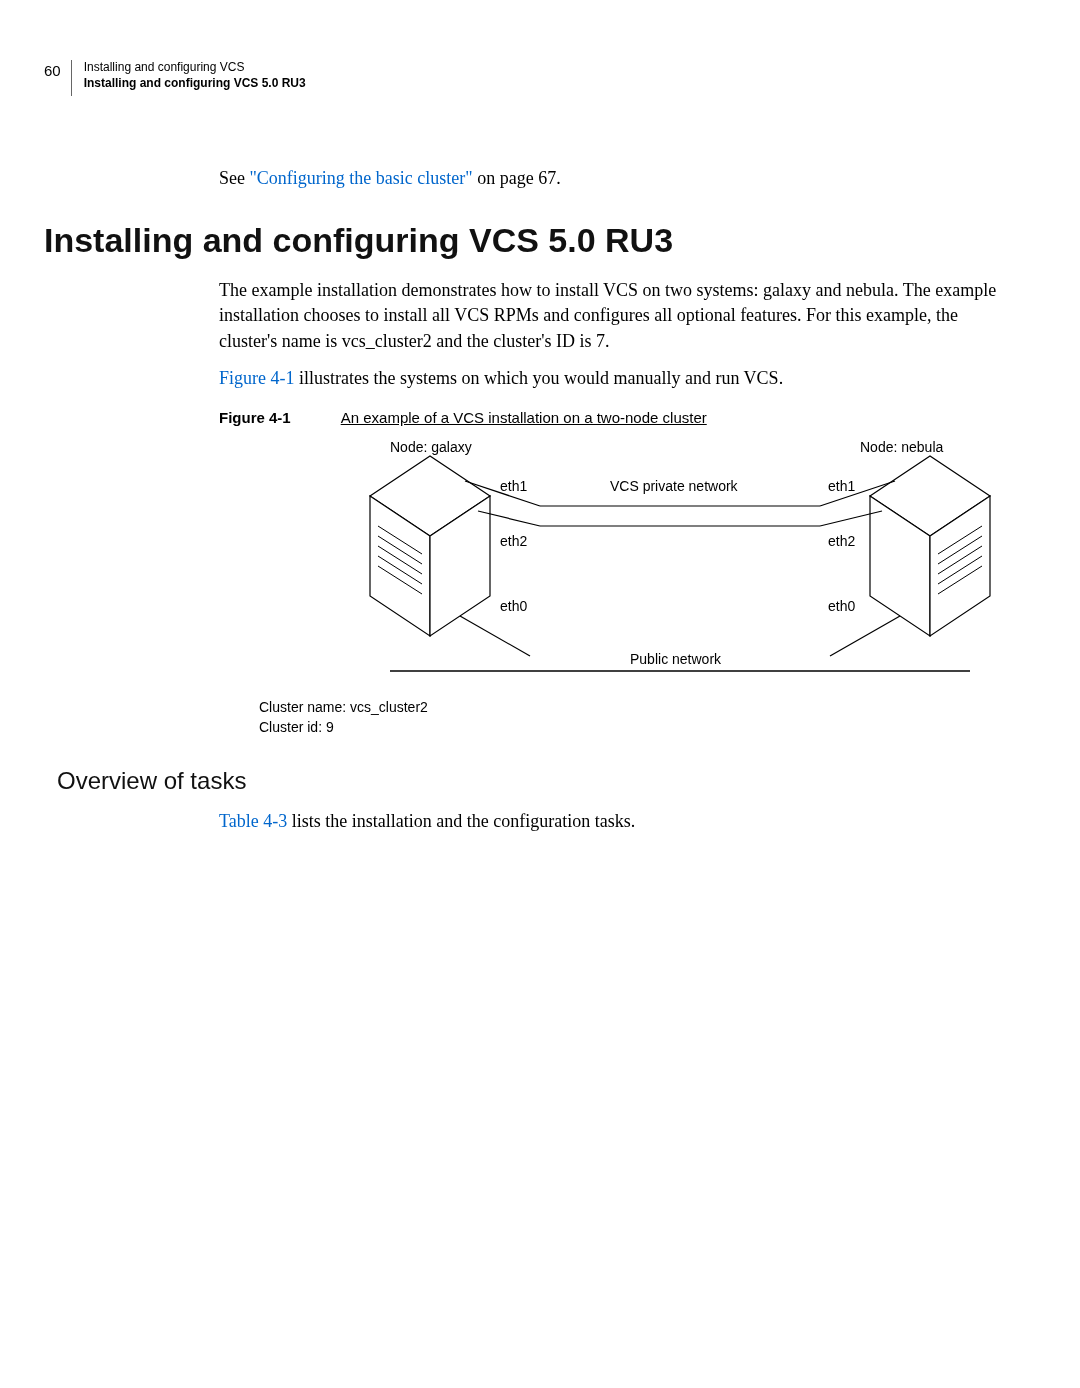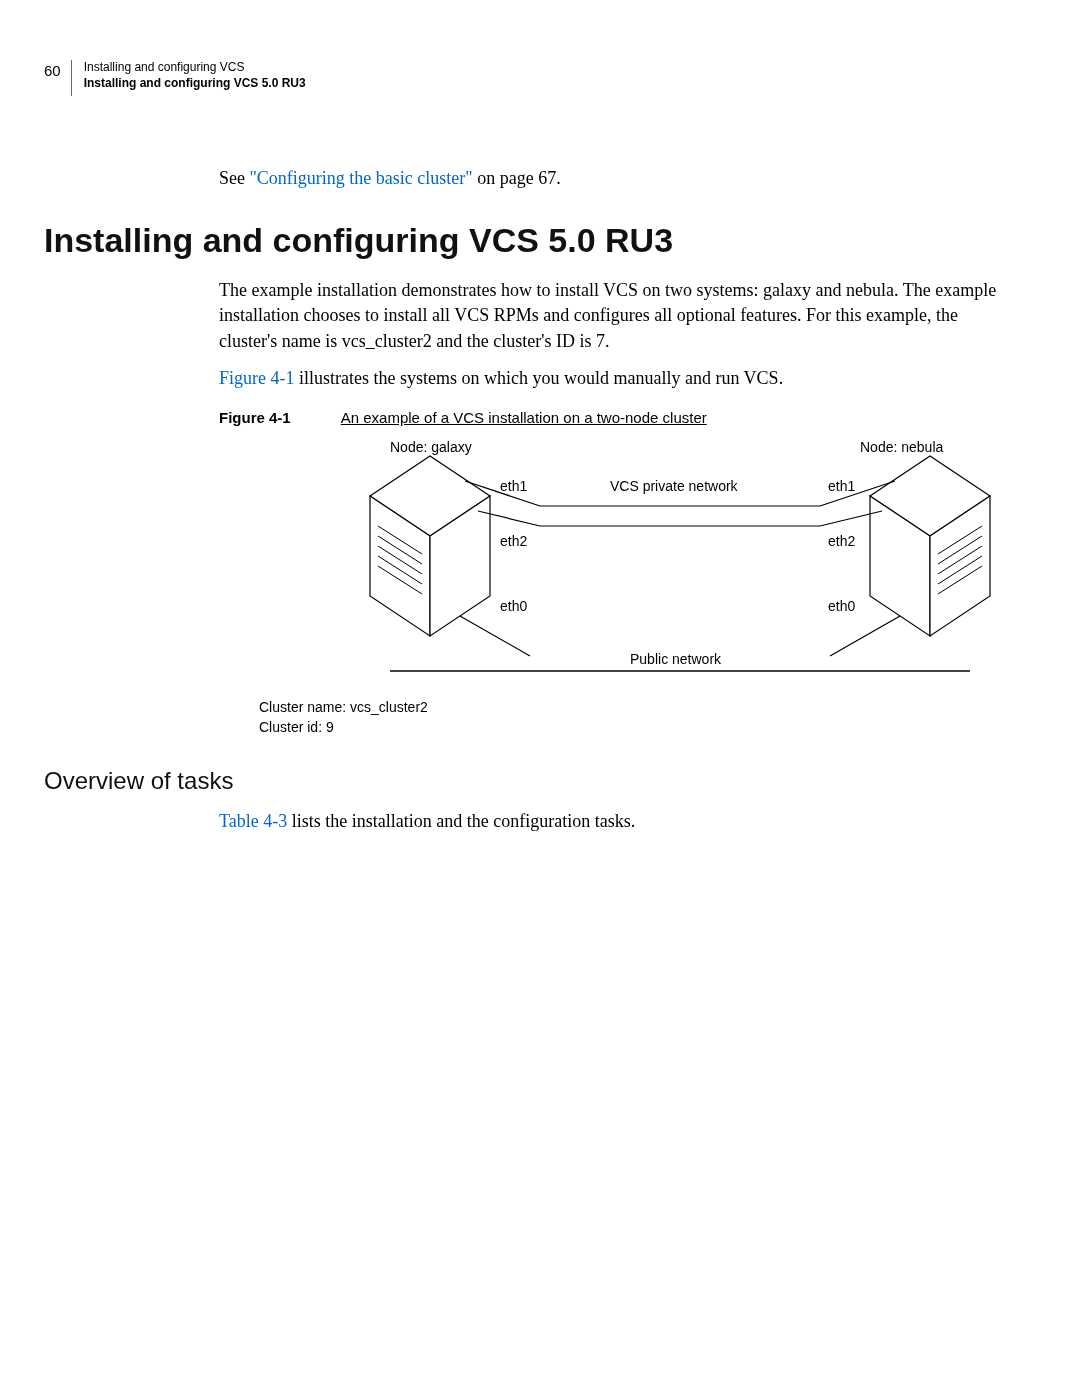--- a/index.html
+++ b/index.html
@@ -195,21 +195,21 @@
       </svg>
     </div>
 
     <div class="diagram-subtext">
       <div>Cluster name: vcs_cluster2</div>
       <div>Cluster id: 9</div>
     </div>
   </div>
 
   <h2 class="subsection-title content" style="margin-left:0; padding-left:0;">
-    <span style="margin-left:0;">Overview of tasks</span>
+    <span style="margin-left:13px;">Overview of tasks</span>
   </h2>
 
   <div class="content">
     <p class="para">
       <span class="link">Table 4-3</span><span> lists the installation and the configuration tasks.</span>
     </p>
   </div>
 
 </div>
 

